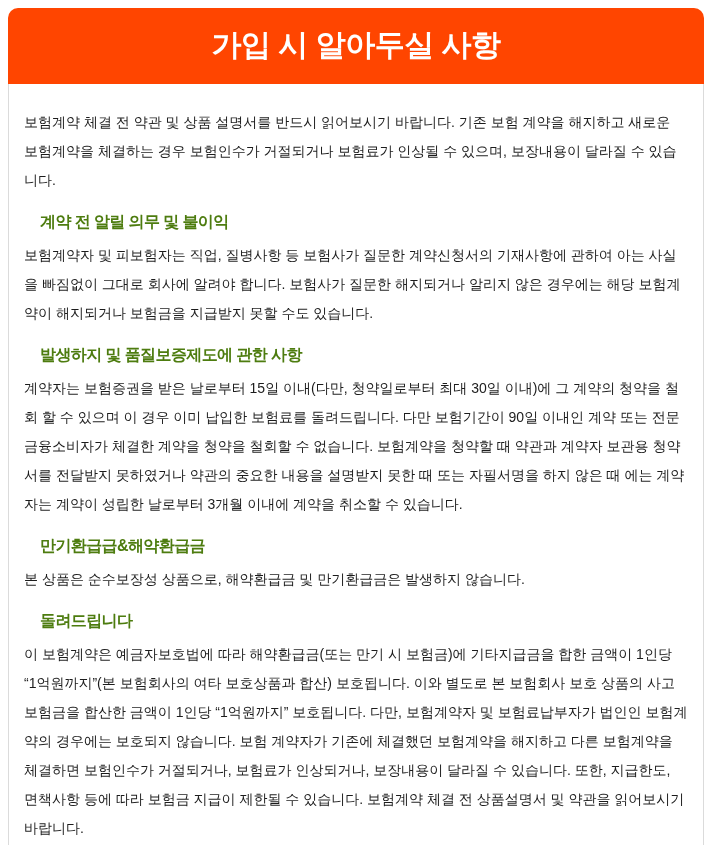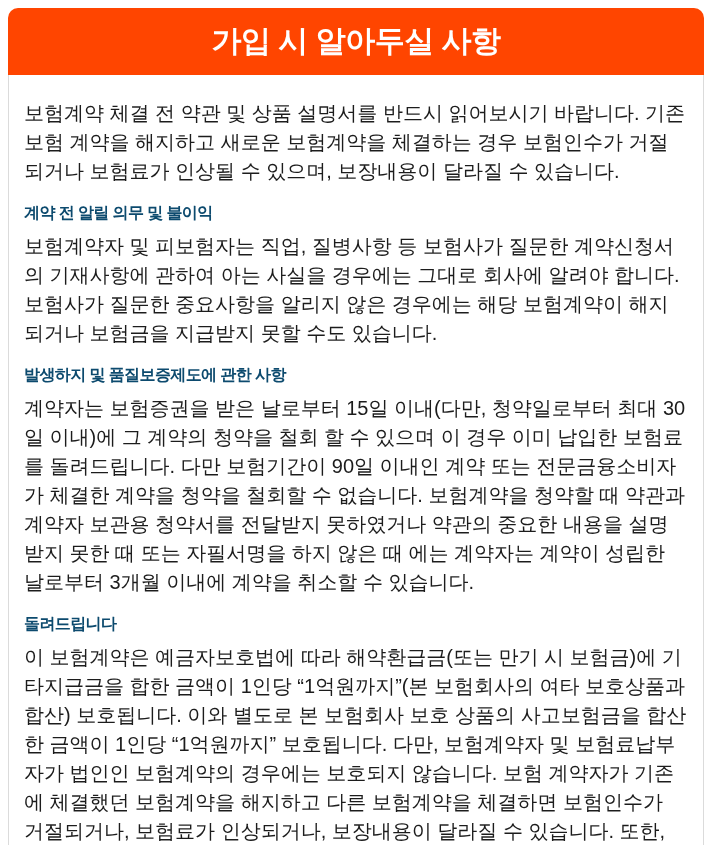--- a/index.html
+++ b/index.html
@@ -8,21 +8,21 @@
     font-family: "Liberation Sans", "DejaVu Sans", sans-serif;
     -webkit-font-smoothing: antialiased;
   }
   .page {
     width: 712px;
     min-height: 845px;
     padding: 8px;
     background: #ffffff;
   }
   .banner {
-    height: 67px;
+    height: 76px;
     background: #FF4500;
     border-radius: 10px 10px 0 0;
     display: flex;
     align-items: center;
     justify-content: center;
   }
   .banner h1 {
     color: #ffffff;
     font-size: 30px;
     font-weight: 800;
@@ -33,61 +33,66 @@
   .panel {
     background: #ffffff;
     border: 1px solid #dbdbdb;
     border-top: none;
     border-radius: 0 0 12px 12px;
     min-height: 760px;
     padding: 24px 15px 18px 15px;
     color: #1c1c1c;
   }
   .panel p {
-    font-size: 20px;
+    font-size: 14px;
     line-height: 29px;
     color: #1c1c1c;
     word-break: normal;
     overflow-wrap: break-word;
   }
   .section {
     margin-top: 17px;
   }
   .section h2 {
     font-size: 16px;
     font-weight: 800;
-    color: #0c4a6e;
+    color: #4d7c0f;
     letter-spacing: -0.6px;
     line-height: 20px;
     margin-bottom: 9px;
+    margin-left: 16px;
   }
 </style>
 </head>
 <body>
 
 <div class="page">
 
   <header class="banner">
     <h1>가입 시 알아두실 사항</h1>
   </header>
 
   <main class="panel">
 
     <p class="intro">보험계약 체결 전 약관 및 상품 설명서를 반드시 읽어보시기 바랍니다. 기존 보험 계약을 해지하고 새로운 보험계약을 체결하는 경우 보험인수가 거절되거나 보험료가 인상될 수 있으며, 보장내용이 달라질 수 있습니다.</p>
 
     <section class="section">
       <h2>계약 전 알릴 의무 및 불이익</h2>
-      <p>보험계약자 및 피보험자는 직업, 질병사항 등 보험사가 질문한 계약신청서의 기재사항에 관하여 아는 사실을 경우에는 그대로 회사에 알려야 합니다. 보험사가 질문한 중요사항을 알리지 않은 경우에는 해당 보험계약이 해지되거나 보험금을 지급받지 못할 수도 있습니다.</p>
+      <p>보험계약자 및 피보험자는 직업, 질병사항 등 보험사가 질문한 계약신청서의 기재사항에 관하여 아는 사실을 빠짐없이 그대로 회사에 알려야 합니다. 보험사가 질문한 해지되거나 알리지 않은 경우에는 해당 보험계약이 해지되거나 보험금을 지급받지 못할 수도 있습니다.</p>
     </section>
 
     <section class="section">
       <h2>발생하지 및 품질보증제도에 관한 사항</h2>
       <p>계약자는 보험증권을 받은 날로부터 15일 이내(다만, 청약일로부터 최대 30일 이내)에 그 계약의 청약을 철회 할 수 있으며 이 경우 이미 납입한 보험료를 돌려드립니다. 다만 보험기간이 90일 이내인 계약 또는 전문금융소비자가 체결한 계약을 청약을 철회할 수 없습니다. 보험계약을 청약할 때 약관과 계약자 보관용 청약서를 전달받지 못하였거나 약관의 중요한 내용을 설명받지 못한 때 또는 자필서명을 하지 않은 때 에는 계약자는 계약이 성립한 날로부터 3개월 이내에 계약을 취소할 수 있습니다.</p>
     </section>
 
+    <section class="section">
+      <h2>만기환급급&amp;해약환급금</h2>
+      <p>본 상품은 순수보장성 상품으로, 해약환급금 및 만기환급금은 발생하지 않습니다.</p>
+    </section>
 
     <section class="section">
       <h2>돌려드립니다</h2>
       <p>이 보험계약은 예금자보호법에 따라 해약환급금(또는 만기 시 보험금)에 기타지급금을 합한 금액이 1인당 “1억원까지”(본 보험회사의 여타 보호상품과 합산) 보호됩니다. 이와 별도로 본 보험회사 보호 상품의 사고보험금을 합산한 금액이 1인당 “1억원까지” 보호됩니다. 다만, 보험계약자 및 보험료납부자가 법인인 보험계약의 경우에는 보호되지 않습니다. 보험 계약자가 기존에 체결했던 보험계약을 해지하고 다른 보험계약을 체결하면 보험인수가 거절되거나, 보험료가 인상되거나, 보장내용이 달라질 수 있습니다. 또한, 지급한도, 면책사항 등에 따라 보험금 지급이 제한될 수 있습니다. 보험계약 체결 전 상품설명서 및 약관을 읽어보시기 바랍니다.</p>
     </section>
 
   </main>
 </div>
 
 </body></html>

